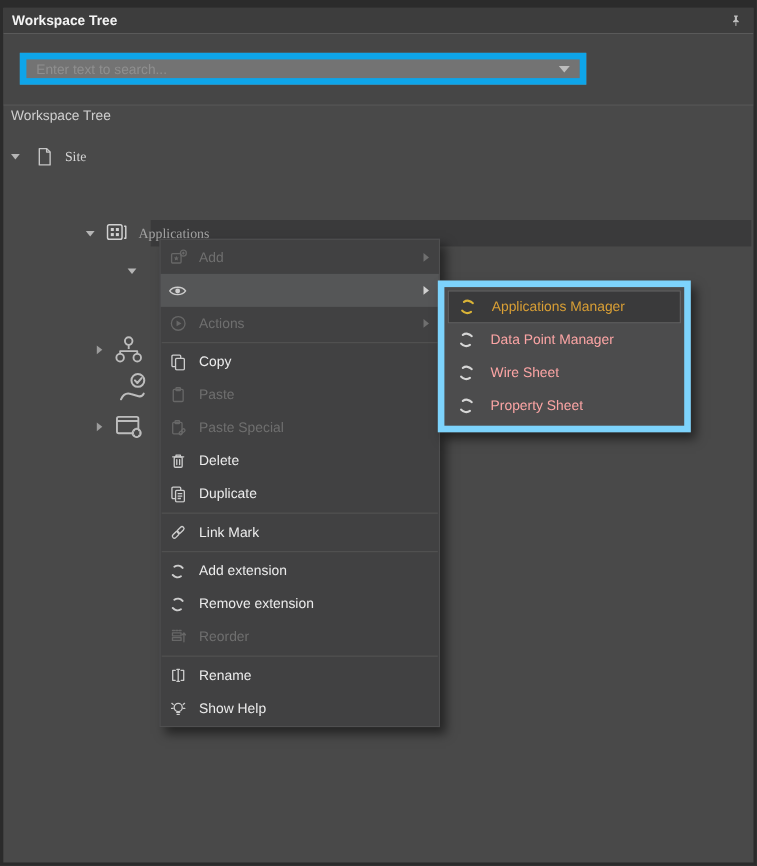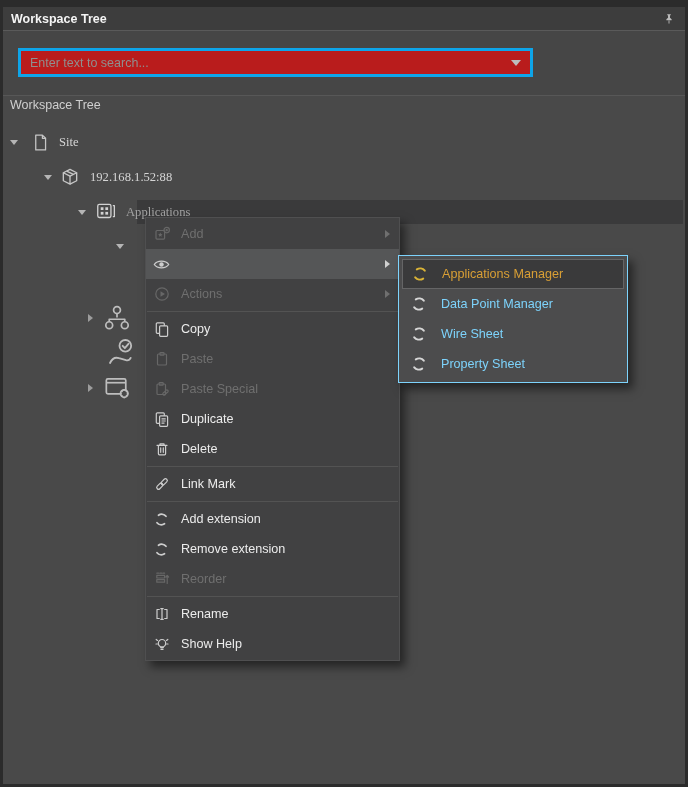--- a/index.html
+++ b/index.html
@@ -10,21 +10,21 @@
     -webkit-font-smoothing:antialiased;
   }
   
   .titlebar{position:absolute;left:0;right:0;top:0;height:23px;background:#3d3d3d;
     border-bottom:1px solid #5a5a5a;display:flex;align-items:center;}
   .titlebar .t{color:#f4f4f4;font-size:12.5px;font-weight:bold;margin-left:8px;flex:1;}
   .titlebar .pin{margin-right:9px;color:#bdbdbd;display:flex;}
   
   .search-area{position:absolute;left:0;right:0;top:24px;height:64px;background:#464646;}
   .combo{position:absolute;left:15px;top:17px;width:515px;height:29px;box-sizing:border-box;
-    background:#b91c1c;border:3px solid #0ea5e9;display:flex;align-items:center;}
+    background:#737373;border:6px solid #0ea5e9;display:flex;align-items:center;}
   .combo input{flex:1;background:transparent;border:none;outline:none;color:#cfcfcf;
     font-size:12.5px;padding:0 0 0 9px;font-family:"Liberation Sans",sans-serif;}
   .combo input::placeholder{color:#8f8f8f;opacity:1;}
   .tri-down{width:0;height:0;border-left:5px solid transparent;border-right:5px solid transparent;
     border-top:6px solid #bdbdbd;}
   .combo .tri-down{margin-right:9px;}
   
   .divider{position:absolute;left:0;right:0;top:88px;height:1px;background:#575757;}
   .section-label{position:absolute;left:7px;top:91px;color:#cfcfcf;font-size:12.5px;}
   
@@ -48,24 +48,24 @@
   .mi .lb{flex:1;white-space:nowrap;}
   .mi .tri-r{width:0;height:0;border-top:4.5px solid transparent;border-bottom:4.5px solid transparent;
     border-left:5.5px solid #d0d0d0;margin-left:auto;}
   .mi.disabled{color:#6f6f6f;}
   .mi.disabled .ic{color:#676767;}
   .mi.disabled .tri-r{border-left-color:#6f6f6f;}
   .mi.hl{background:#555657;}
   .sep{height:1px;background:#535353;margin:2px 1px;}
   
   .submenu{position:absolute;left:395px;top:248px;width:230px;box-sizing:border-box;
-    background:#4c4c4d;border:1px solid #7dd3fc;box-shadow:5px 6px 9px rgba(0,0,0,.5);
+    background:#4c4c4d;border:6px solid #7dd3fc;box-shadow:5px 6px 9px rgba(0,0,0,.5);
     padding:3px;z-index:6;}
   .smi{height:30px;box-sizing:border-box;display:flex;align-items:center;padding:0 8px;
-    color:#7dd3fc;font-size:12.6px;cursor:default;}
+    color:#fca5a5;font-size:12.6px;cursor:default;}
   .smi .ic{width:18px;height:18px;display:flex;align-items:center;justify-content:center;
     margin-right:13px;flex:none;color:#d6d6d6;}
   .smi.hl{background:#3a3a3b;border:1px solid #656566;color:#d99f35;}
   .smi.hl .ic{color:#d9b337;}
   svg{display:block;}
 </style>
 </head>
 <body>
 
 <div id="root">
@@ -96,32 +96,20 @@
     <span class="texp exp-open"></span>
     <span class="ticon" style="margin-left:13px;">
       <svg width="19" height="19" viewBox="0 0 18 18" fill="none" stroke="currentColor" stroke-width="1.2" stroke-linejoin="round">
         <path d="M4.5,2 H10.8 L13.8,5 V16 H4.5 Z"></path>
         <path d="M10.8,2 V5 H13.8"></path>
       </svg>
     </span>
     <span style="margin-left:9px;">Site</span>
   </div>
 
-  <div class="trow" style="left:41px;top:158px;">
-    <span class="texp exp-open"></span>
-    <span class="ticon" style="margin-left:8px;">
-      <svg width="20" height="20" viewBox="0 0 18 18" fill="none" stroke="currentColor" stroke-width="1.2" stroke-linejoin="round">
-        <polygon points="9,2.2 15,5.2 9,8.2 3,5.2"></polygon>
-        <path d="M3,5.2 V12.4 L9,15.4 V8.2"></path>
-        <path d="M15,5.2 V12.4 L9,15.4"></path>
-        <path d="M6,3.7 L12,6.7"></path>
-      </svg>
-    </span>
-    <span style="margin-left:10px;">192.168.1.52:88</span>
-  </div>
 
   <div class="trow" style="left:75px;top:193px;">
     <span class="texp exp-open"></span>
     <span class="ticon" style="margin-left:9px;color:#d2d2d2;">
       <svg width="22" height="22" viewBox="0 0 20 20" fill="none" stroke="currentColor" stroke-width="1.2" stroke-linejoin="round">
         <rect x="2.5" y="3" width="12" height="12" rx="1.5"></rect>
         <rect x="5.2" y="5.7" width="2.5" height="2.5" fill="currentColor" stroke="none"></rect>
         <rect x="9.4" y="5.7" width="2.5" height="2.5" fill="currentColor" stroke="none"></rect>
         <rect x="5.2" y="9.9" width="2.5" height="2.5" fill="currentColor" stroke="none"></rect>
         <rect x="9.4" y="9.9" width="2.5" height="2.5" fill="currentColor" stroke="none"></rect>
@@ -232,41 +220,41 @@
             <rect x="8.3" y="10.2" width="3.4" height="2.6" rx="1.3"></rect>
             <rect x="11.3" y="10.2" width="3.4" height="2.6" rx="1.3"></rect>
           </g>
         </svg>
       </span>
       <span class="lb">Paste Special</span>
     </div>
 
     <div class="mi">
       <span class="ic">
-        <svg width="16" height="16" viewBox="0 0 16 16" fill="none" stroke="currentColor" stroke-width="1.2" stroke-linejoin="round">
-          <rect x="2.3" y="1.8" width="8" height="10.5" rx="1"></rect>
-          <rect x="5.6" y="4.8" width="8" height="10.5" rx="1" fill="#414142"></rect>
-          <path d="M7.5,7.8 H11.7 M7.5,10 H11.7 M7.5,12.2 H10.5"></path>
-        </svg>
-      </span>
-      <span class="lb">Duplicate</span>
-    </div>
-
-    <div class="mi">
-      <span class="ic">
         <svg width="16" height="16" viewBox="0 0 16 16" fill="none" stroke="currentColor" stroke-width="1.2" stroke-linecap="round" stroke-linejoin="round">
           <path d="M3,4.3 H13"></path>
           <path d="M6,4.3 V2.8 h4 v1.5"></path>
           <rect x="4.4" y="4.3" width="7.2" height="9.5" rx="1"></rect>
           <path d="M6.7,6.8 V11.3 M9.3,6.8 V11.3"></path>
         </svg>
       </span>
       <span class="lb">Delete</span>
     </div>
 
+    <div class="mi">
+      <span class="ic">
+        <svg width="16" height="16" viewBox="0 0 16 16" fill="none" stroke="currentColor" stroke-width="1.2" stroke-linejoin="round">
+          <rect x="2.3" y="1.8" width="8" height="10.5" rx="1"></rect>
+          <rect x="5.6" y="4.8" width="8" height="10.5" rx="1" fill="#414142"></rect>
+          <path d="M7.5,7.8 H11.7 M7.5,10 H11.7 M7.5,12.2 H10.5"></path>
+        </svg>
+      </span>
+      <span class="lb">Duplicate</span>
+    </div>
+
     <div class="sep"></div>
 
     <div class="mi">
       <span class="ic">
         <svg width="16" height="16" viewBox="0 0 16 16" fill="none" stroke="currentColor" stroke-width="1.2" stroke-linejoin="round">
           <g transform="rotate(-45 8 8)">
             <rect x="1.3" y="6.2" width="7.2" height="3.6" rx="1.8"></rect>
             <rect x="7.5" y="6.2" width="7.2" height="3.6" rx="1.8"></rect>
           </g>
         </svg>

